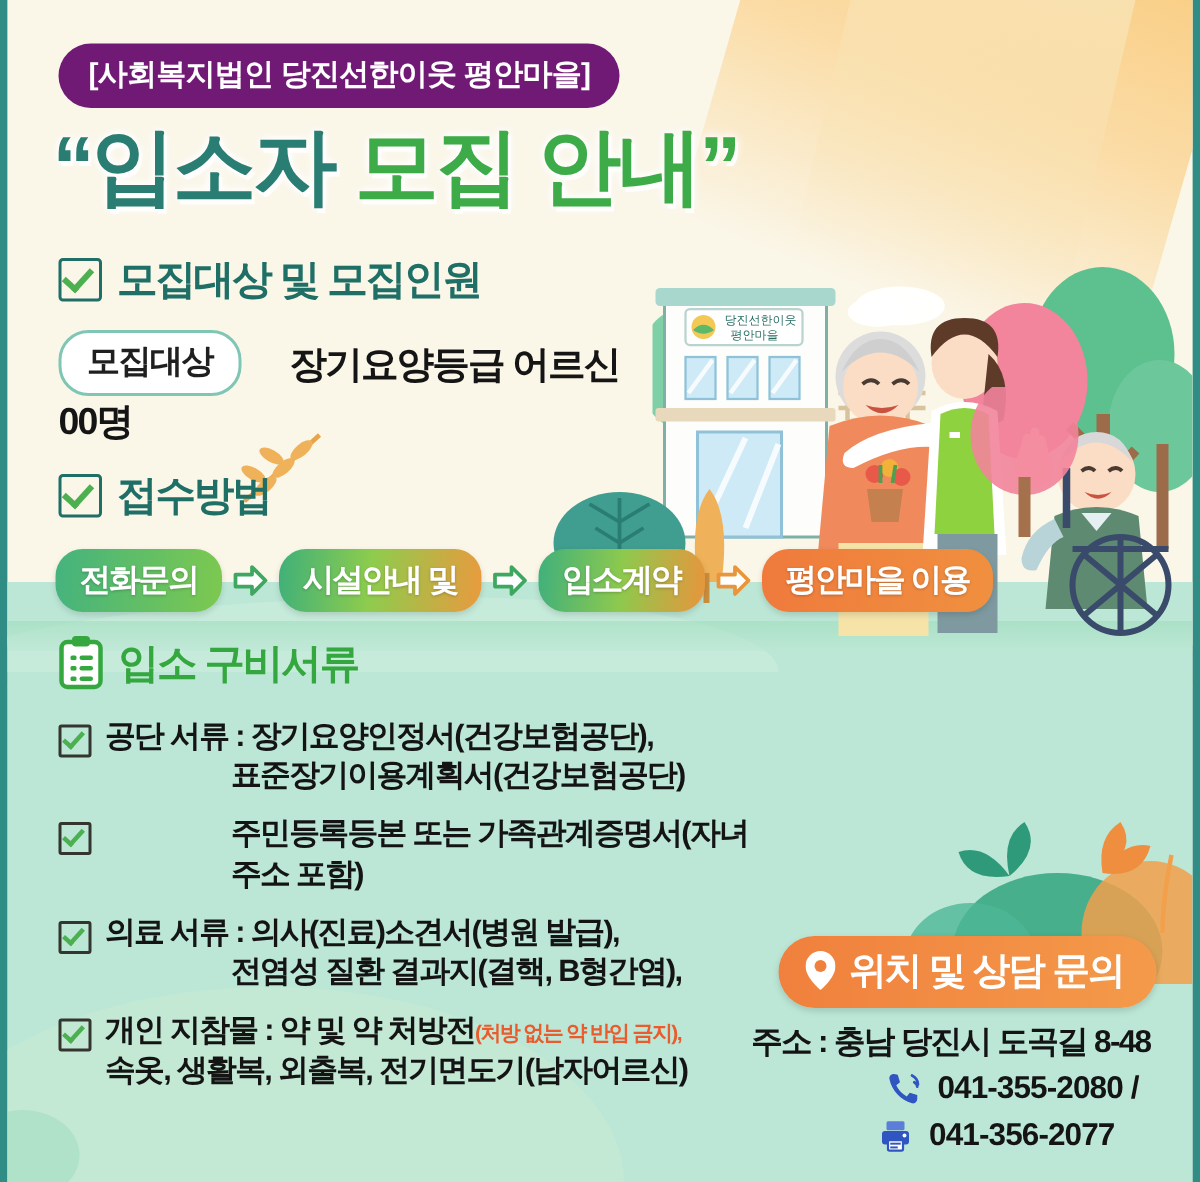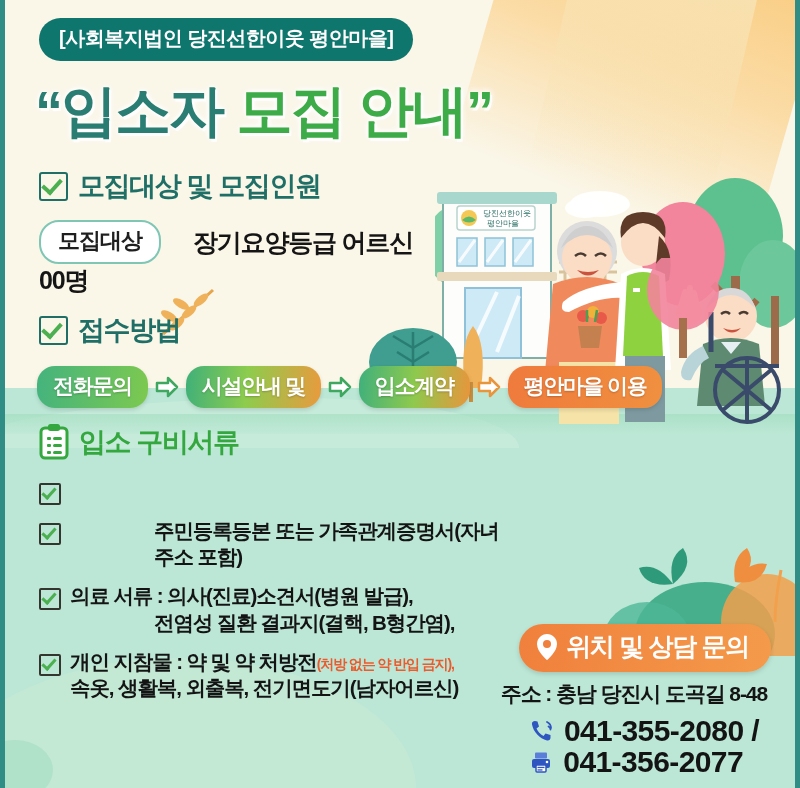--- a/index.html
+++ b/index.html
@@ -76,22 +76,22 @@
     bottom: 0; left: -8%;
     width: 60%; height: 130px;
     background: #cdebd4;
     border-radius: 50% 50% 0 0 / 100% 100% 0 0;
     opacity: .45;
   }
 
   
   .org-pill {
     position: absolute;
-    left: 34px; top: 18px;
-    background: #0f766e;
+    left: 34px; top: 29px;
+    background: #701a75;
     color: #ffffff;
     font-size: 20px;
     font-weight: bold;
     letter-spacing: -0.5px;
     padding: 7px 20px 9px 20px;
     border-radius: 22px;
     white-space: nowrap;
   }
   .main-title {
     position: absolute;
@@ -255,21 +255,21 @@
     letter-spacing: -1.1px;
     color: #141414;
     white-space: nowrap;
   }
   .tel-row, .fax-row {
     position: absolute;
     right: 36px;
     display: flex;
     align-items: center;
     gap: 10px;
-    font-size: 30px;
+    font-size: 21px;
     font-weight: bold;
     letter-spacing: -0.6px;
     color: #141414;
     white-space: nowrap;
   }
   .tel-row { top: 714px; }
   .fax-row { top: 745px; right: 52px; }
   .tel-icon, .fax-icon { width: 24px; height: 24px; flex: none; }
 
   
@@ -457,20 +457,24 @@
         <rect x="14" y="27" width="9" height="3" rx="1.5"></rect>
       </g>
     </svg>
     <span>입소 구비서류</span>
   </div>
 
   <div class="doc-list">
 
     <div class="doc-item">
       <span class="mini-chk"></span>
+      <span class="doc-text">
+        <span>공단 서류 : 장기요양인정서(건강보험공단),</span>
+        <span class="ln2">표준장기이용계획서(건강보험공단)</span>
+      </span>
     </div>
 
     <div class="doc-item">
       <span class="mini-chk"></span>
       <span class="doc-text">
         <span class="ln2">주민등록등본 또는 가족관계증명서(자녀 주소 포함)</span>
       </span>
     </div>
 
     <div class="doc-item">

